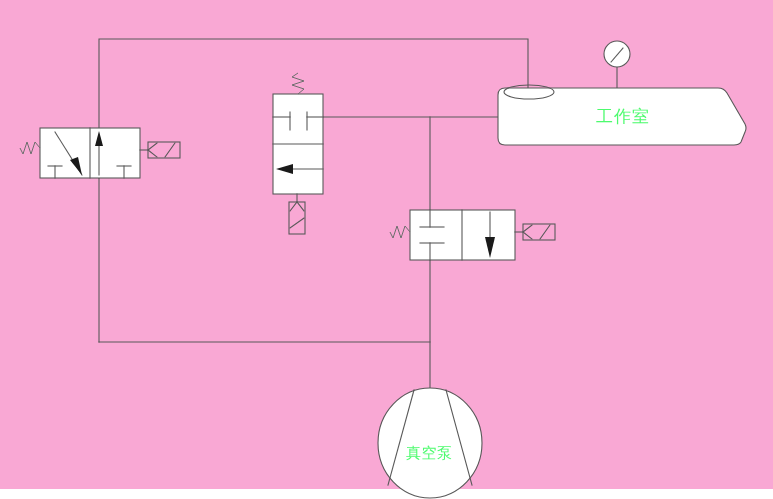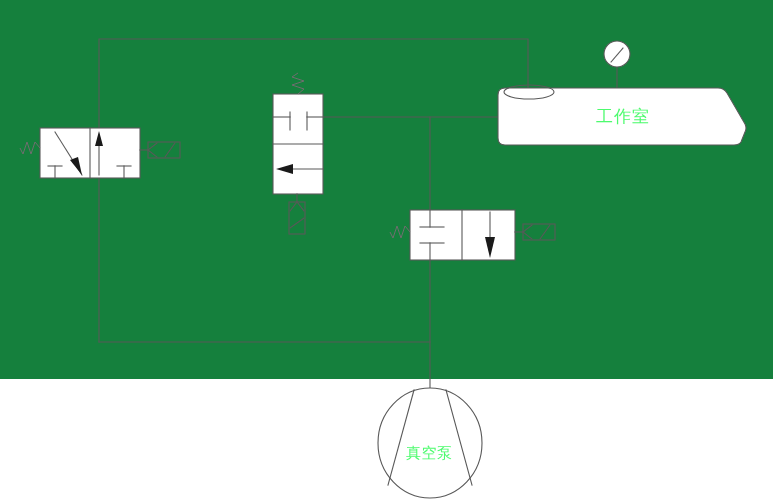--- a/index.html
+++ b/index.html
@@ -9,22 +9,22 @@
   }
   body {
     width: 773px;
     height: 499px;
     font-family: "DejaVu Sans", sans-serif;
     overflow: hidden;
   }
   #diagram-root {
     position: relative;
     width: 773px;
-    height: 379px;
-    background: #15803d;
+    height: 489px;
+    background: #f9a8d4;
     text-align: right;
   }
   svg#schematic {
     display: block;
     width: 773px;
     height: 499px;
   }
   .ln {
     stroke: #595959;
     stroke-width: 1.1;

